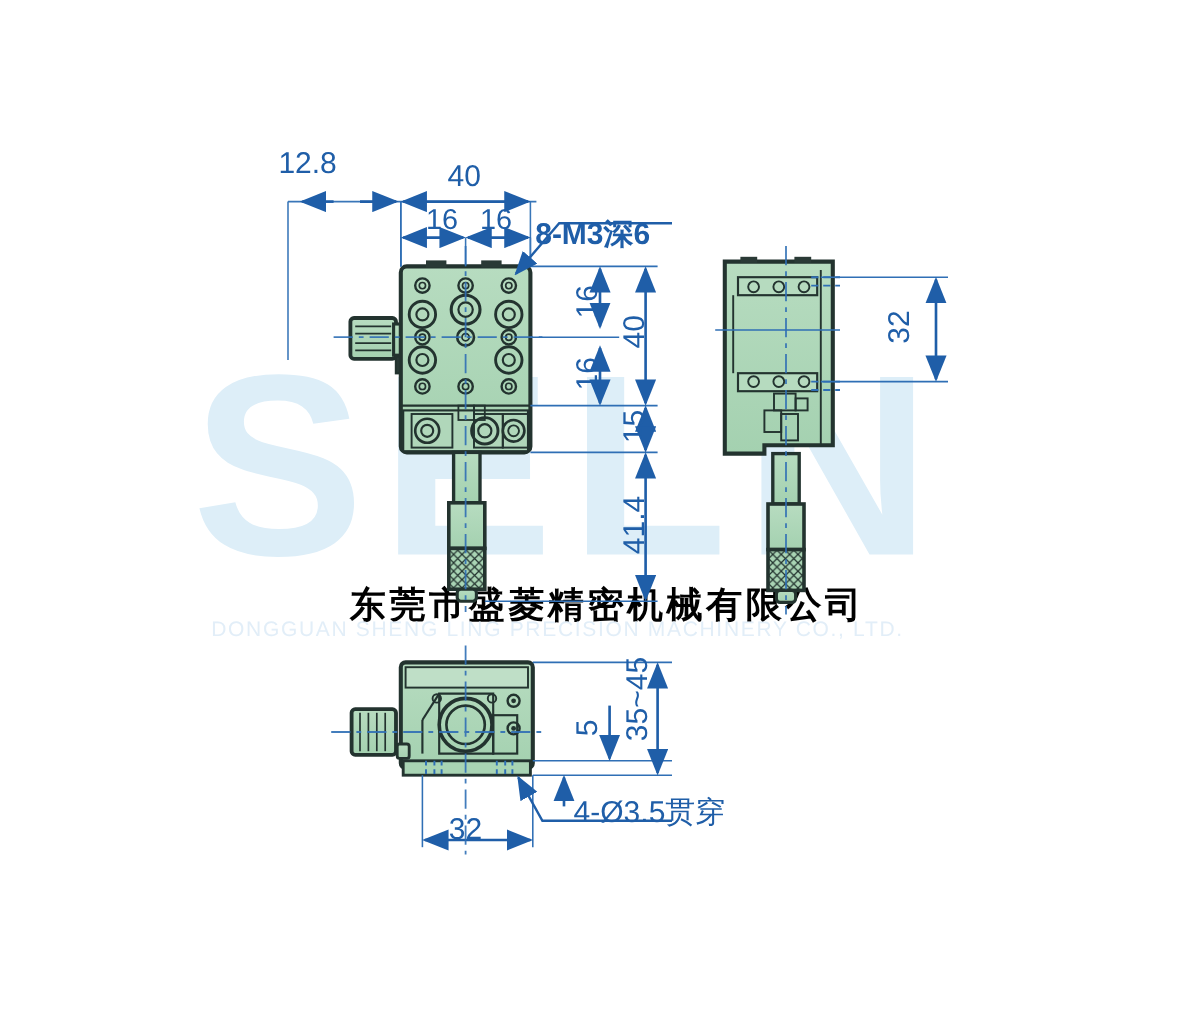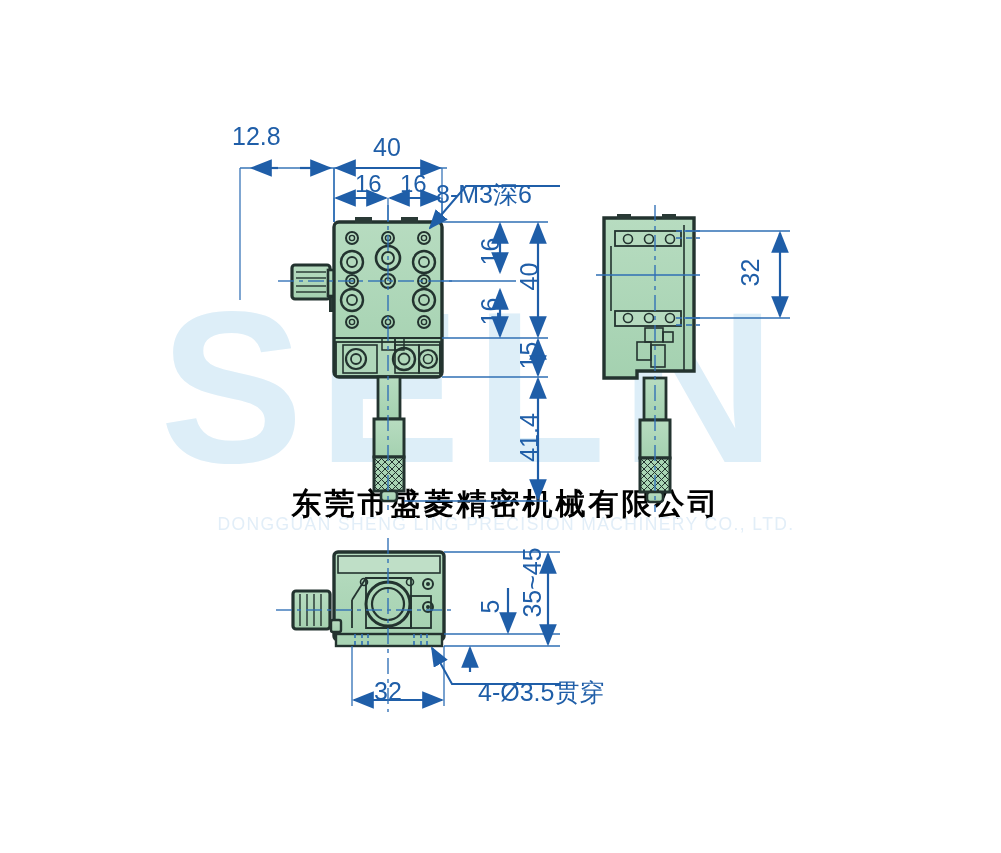--- a/index.html
+++ b/index.html
@@ -6,21 +6,21 @@
   body{width:1001px;height:853px;background:#ffffff;position:relative;overflow:hidden;
        font-family:"Liberation Sans",sans-serif;}
   .stage{position:absolute;left:0;top:0;width:1001px;height:853px;}
 
   
   .wm-big{position:absolute;left:160px;top:258px;width:700px;height:260px;
           font-size:215px;font-weight:700;letter-spacing:14px;color:#ddeef8;
           line-height:260px;white-space:nowrap;user-select:none;}
   .wm-cn{position:absolute;left:176px;top:484px;width:660px;text-align:center;
          font-size:30px;font-weight:700;color:#000000;letter-spacing:3px;white-space:nowrap;}
-  .wm-en{position:absolute;left:176px;top:514px;width:660px;text-align:center;
+  .wm-en{position:absolute;left:176px;top:514px;width:660px;
          font-size:17.5px;font-weight:400;color:#e2eef8;letter-spacing:1.4px;white-space:nowrap;}
 
   
   .dim{position:absolute;color:#1f5ea8;font-size:25px;font-weight:400;white-space:nowrap;}
   .dim.sm{font-size:24px;}
   .dim.rot{transform-origin:50% 50%;transform:rotate(-90deg);}
 
   
   svg.layer{position:absolute;left:0;top:0;width:1001px;height:853px;overflow:visible;}
 </style>
@@ -286,28 +286,28 @@
       <line x1="655" y1="205" x2="655" y2="512"></line>
       <line x1="388" y1="538" x2="388" y2="712"></line>
       <line x1="276" y1="610" x2="452" y2="610"></line>
     </g>
   </svg>
 
   <div class="dim" style="left:232px;top:122px;">12.8</div>
   <div class="dim" style="left:373px;top:133px;">40</div>
   <div class="dim sm" style="left:355px;top:170px;">16</div>
   <div class="dim sm" style="left:400px;top:170px;">16</div>
-  <div class="dim" style="left:436px;top:178px;">8-M3深6</div>
+  <div class="dim" style="left:446px;top:178px;font-weight:bold;">8-M3深6</div>
 
   <div class="dim rot" style="left:473px;top:237px;width:34px;text-align:center;">16</div>
   <div class="dim rot" style="left:473px;top:297px;width:34px;text-align:center;">16</div>
   <div class="dim rot" style="left:509px;top:262px;width:40px;text-align:center;">40</div>
   <div class="dim rot" style="left:509px;top:341px;width:40px;text-align:center;">15</div>
   <div class="dim rot" style="left:498px;top:423px;width:62px;text-align:center;">41.4</div>
 
   <div class="dim rot" style="left:730px;top:258px;width:40px;text-align:center;">32</div>
 
   <div class="dim" style="left:374px;top:677px;">32</div>
   <div class="dim rot" style="left:473px;top:592px;width:34px;text-align:center;">5</div>
   <div class="dim rot" style="left:495px;top:568px;width:74px;text-align:center;">35~45</div>
-  <div class="dim" style="left:478px;top:676px;">4-Ø3.5贯穿</div>
+  <div class="dim" style="left:478px;top:660px;">4-Ø3.5贯穿</div>
 
 </div>
 
 </body></html>

